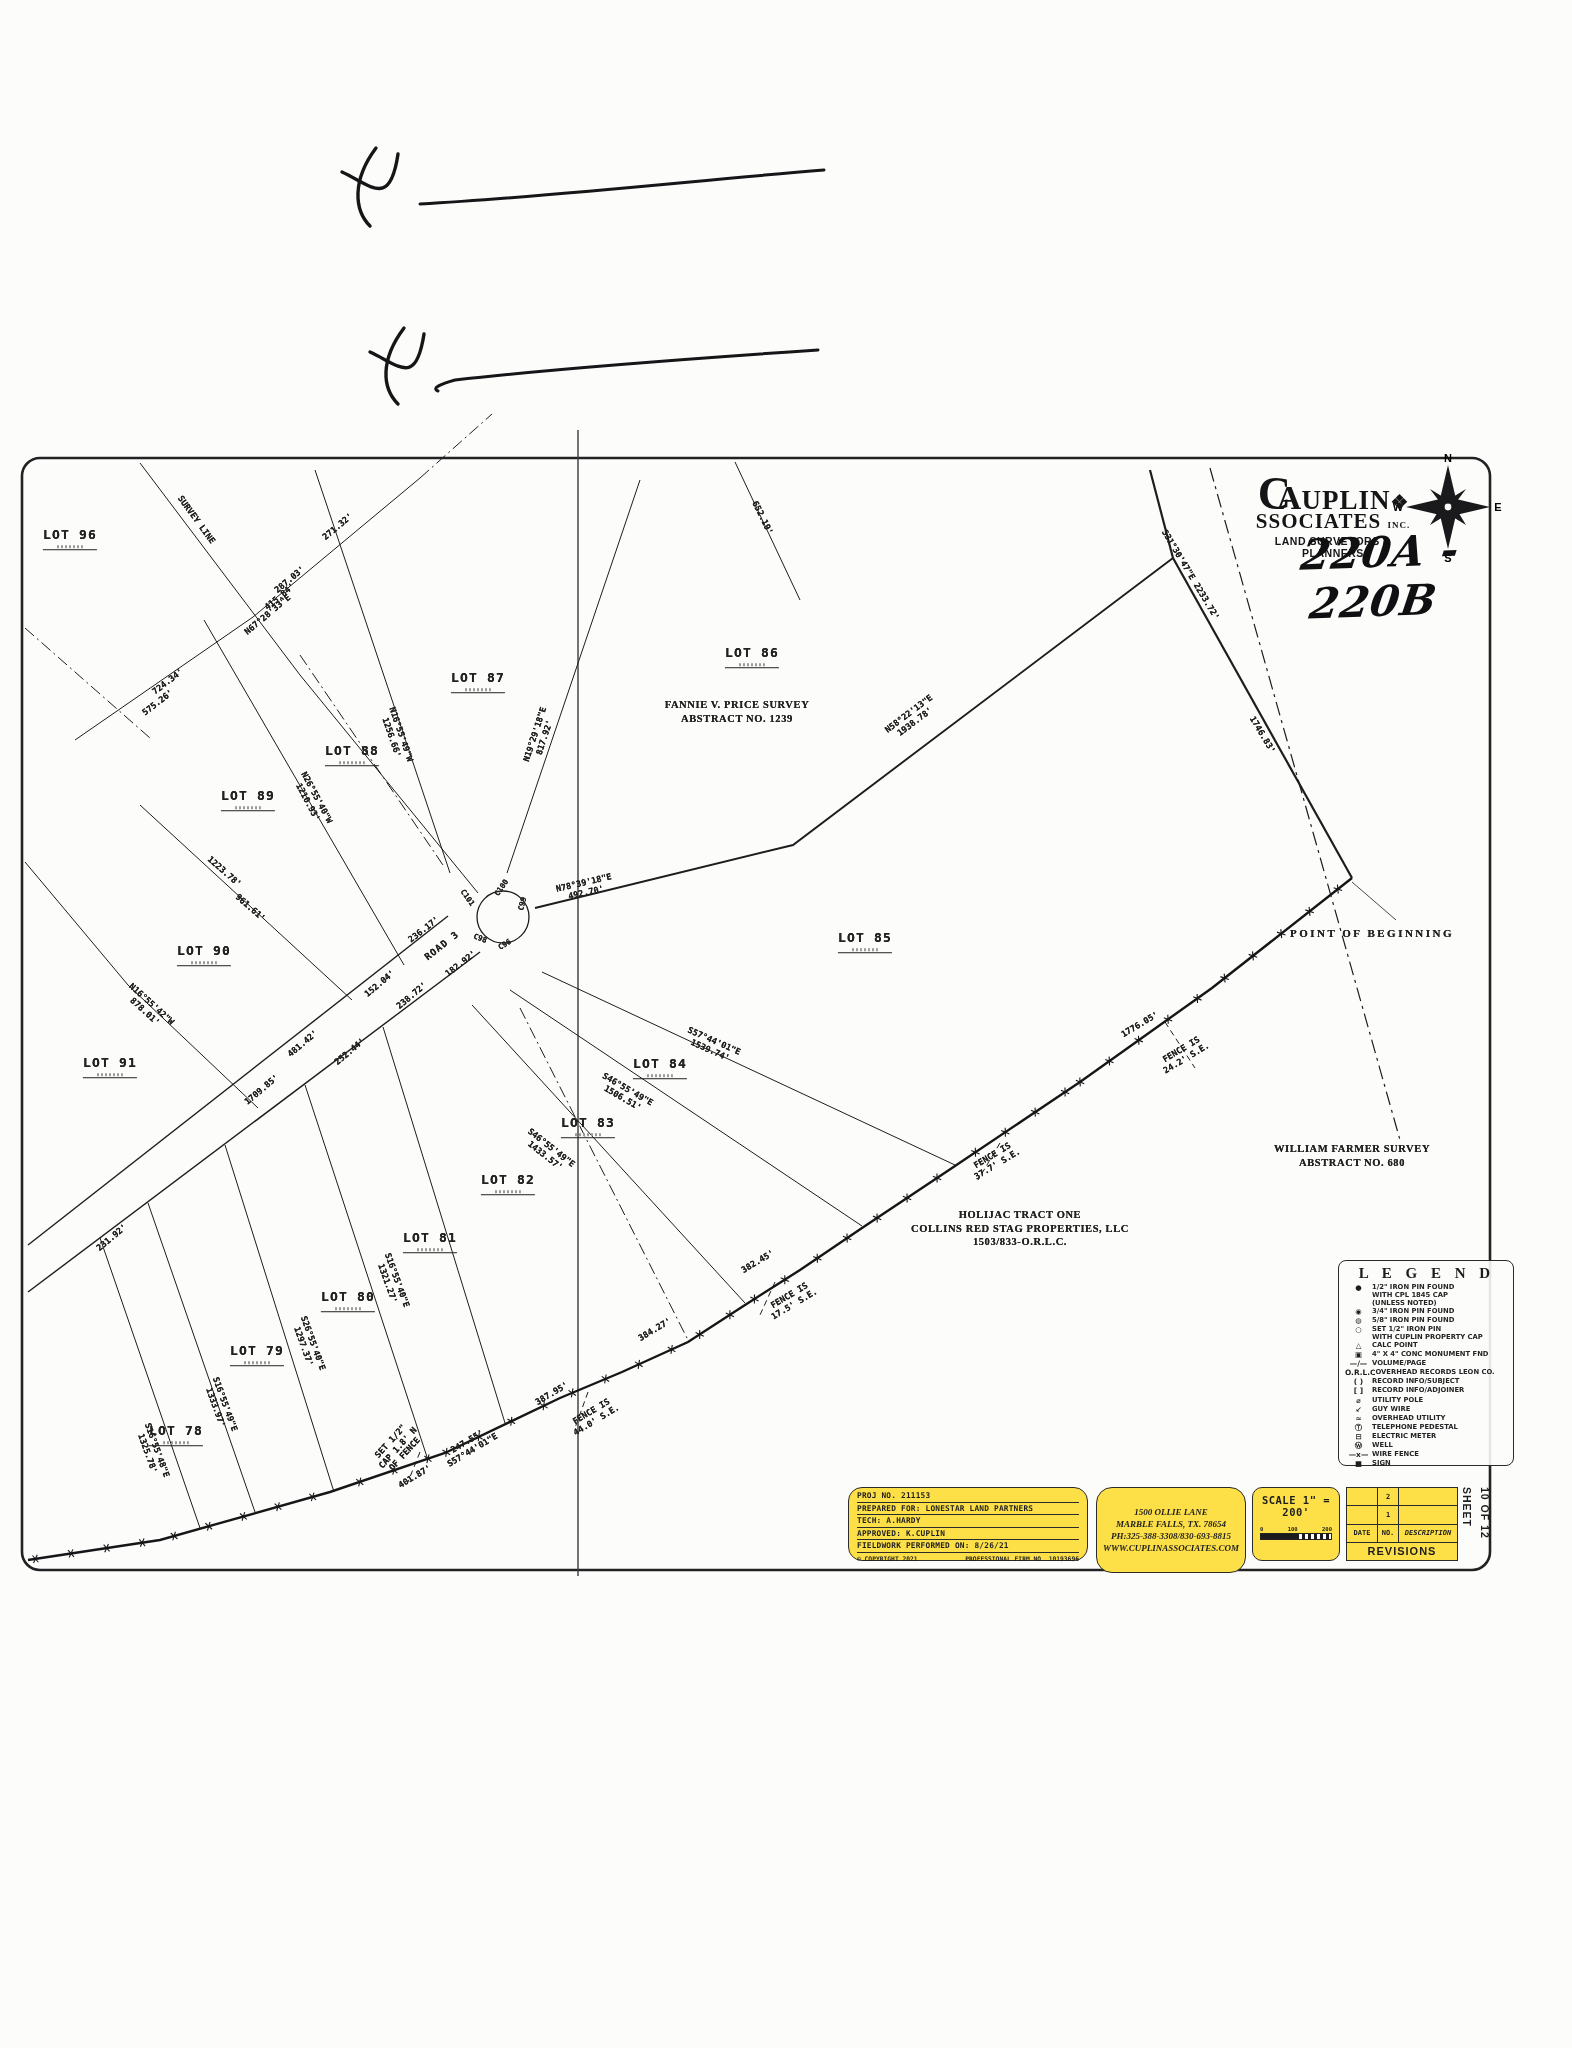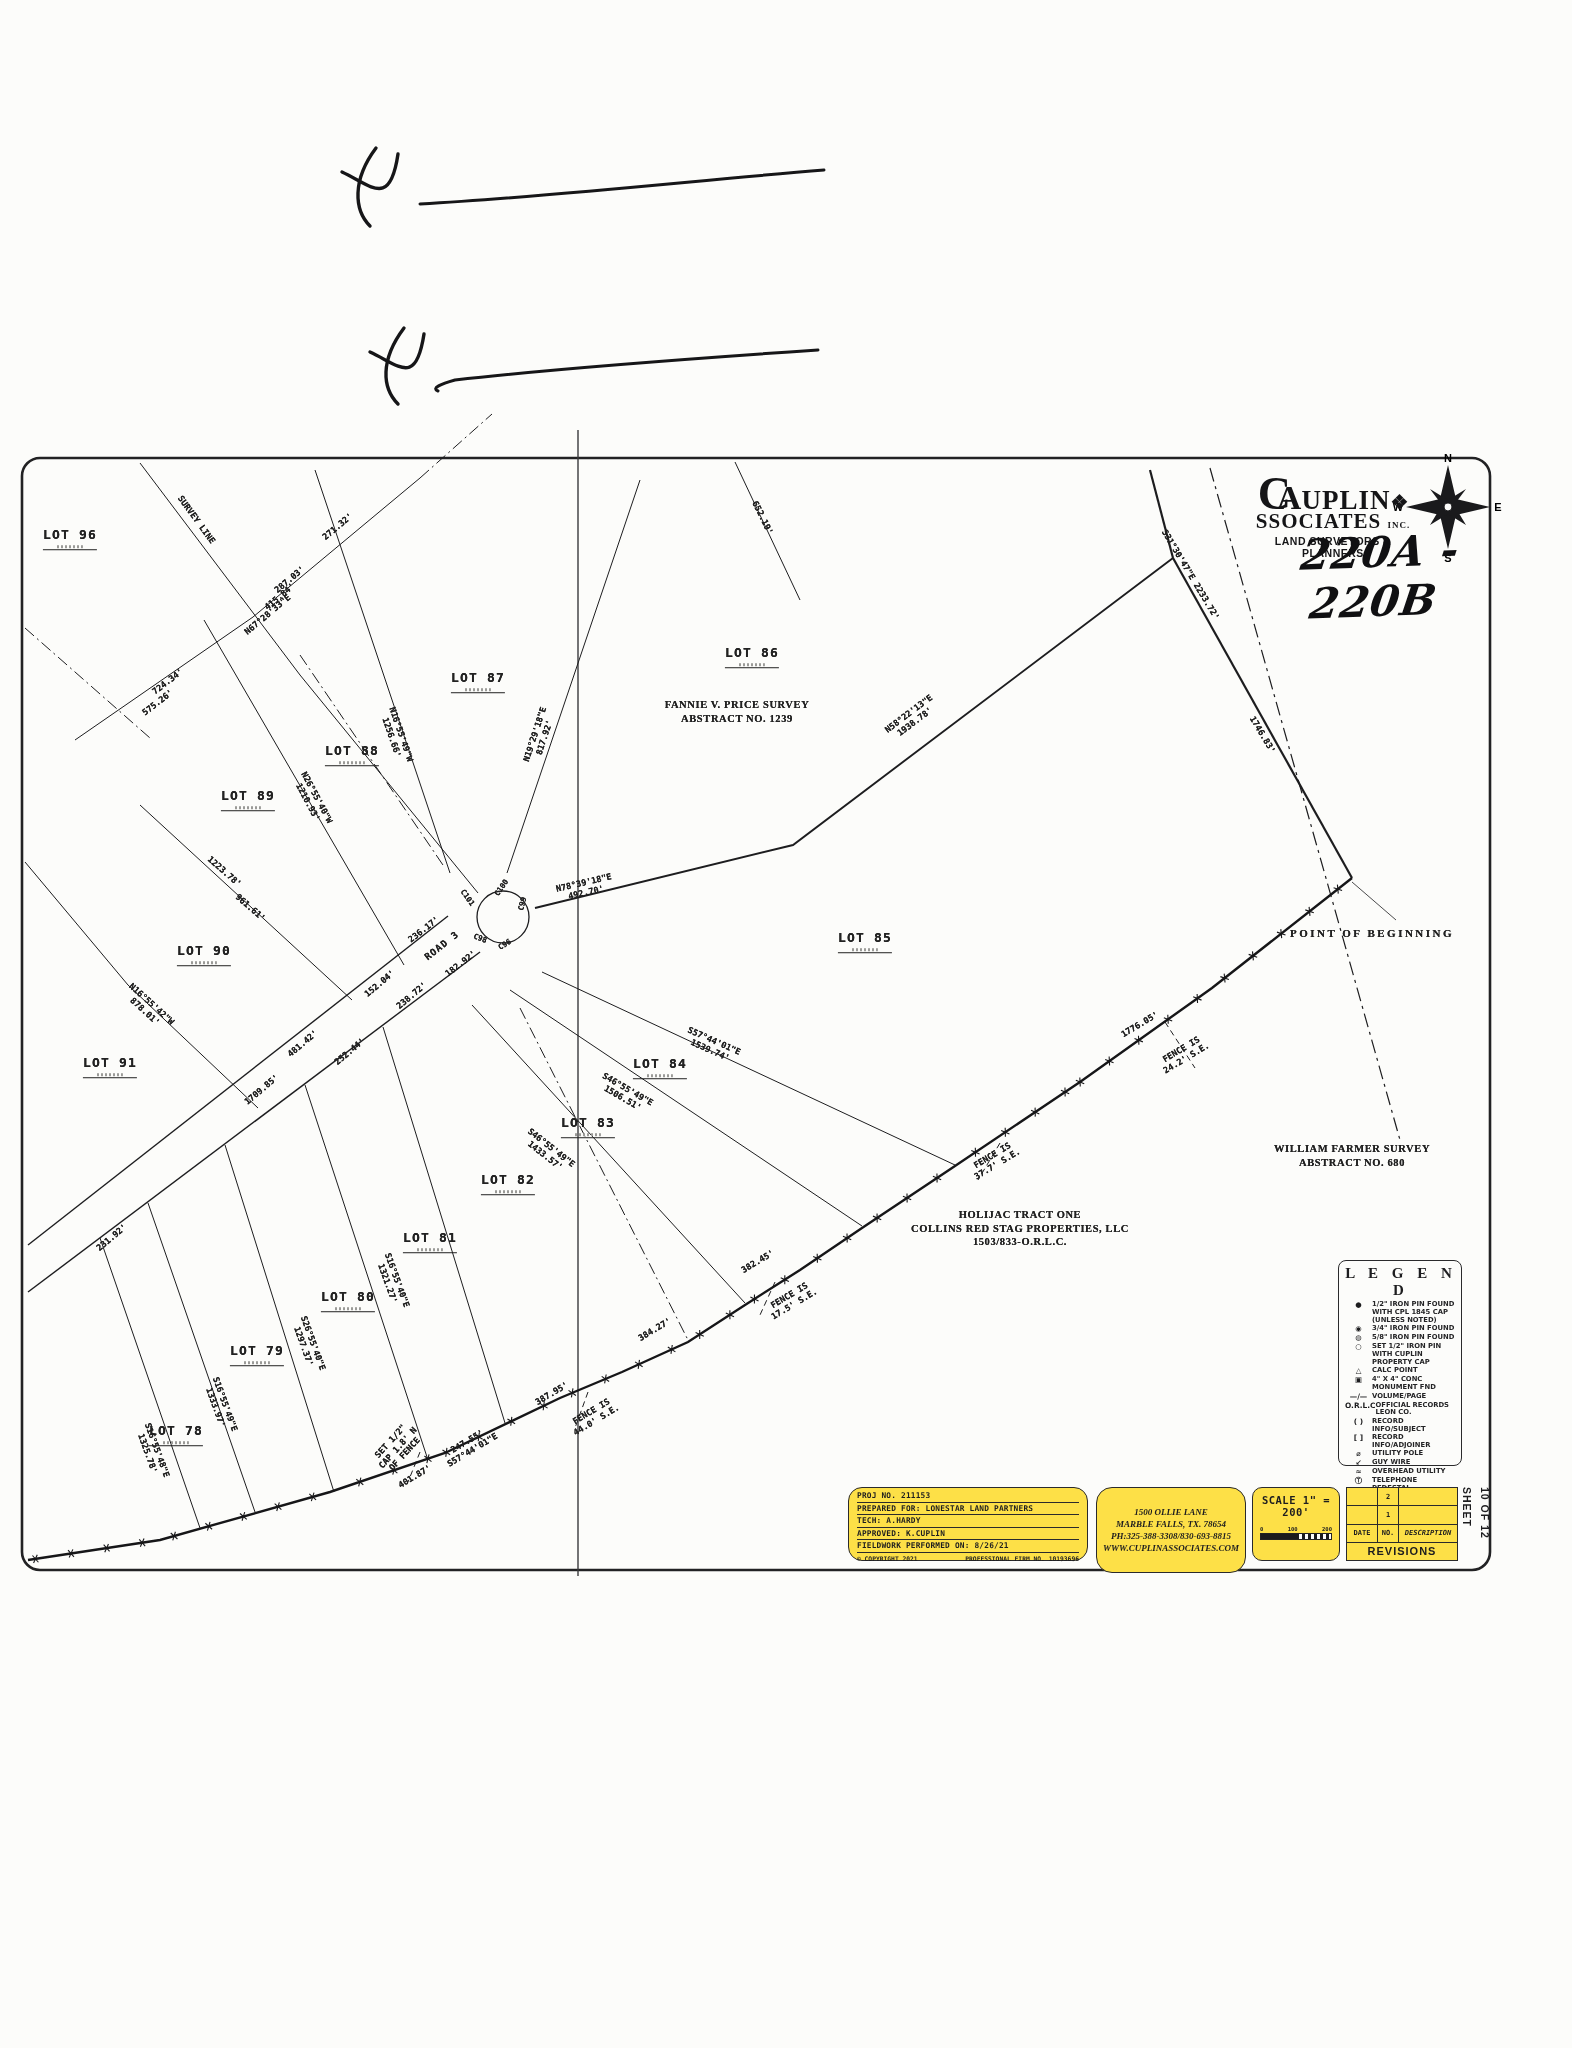--- a/index.html
+++ b/index.html
@@ -27,21 +27,21 @@
   .logo .l1 .rest{font-size:27px;letter-spacing:1px;}
   .logo .l1 .glyph{font-size:20px;}
   .logo .l2{font-weight:900;font-size:21px;letter-spacing:1px;margin-top:-4px;}
   .logo .l2 .inc{font-size:9px;}
   .logo .l3{font-weight:900;font-size:10.5px;letter-spacing:.5px;margin-top:1px;
             font-family:"Liberation Sans",sans-serif;}
   .platnum{position:absolute;left:1262px;top:528px;width:230px;text-align:center;
            font-family:"DejaVu Serif",serif;font-style:italic;font-weight:900;font-size:42px;
            letter-spacing:1px;color:#101012;transform:rotate(-2deg) skewX(-10deg);}
   
-  .legend{position:absolute;left:1338px;top:1260px;width:124px;height:206px;
+  .legend{position:absolute;left:1338px;top:1260px;width:176px;height:206px;
           border:1.6px solid #2a2a2c;border-radius:8px;padding:4px 4px 2px 6px;box-sizing:border-box;
           background:rgba(252,252,250,.9);}
   .legend h3{margin:0 0 2px;text-align:center;font-family:"Liberation Serif",serif;
              font-size:15px;letter-spacing:5px;font-weight:700;color:#1d1d1f;}
   .legend ul{list-style:none;margin:0;padding:0;}
   .legend li{display:flex;align-items:flex-start;margin-bottom:.5px;}
   .legend .sym{flex:0 0 27px;font-family:"DejaVu Sans",sans-serif;font-size:7.4px;font-weight:700;
                text-align:center;line-height:1.15;}
   .legend .txt{flex:1;font-family:"DejaVu Sans",sans-serif;font-size:6.8px;font-weight:700;
                line-height:1.16;white-space:pre-line;color:#242426;}
@@ -379,21 +379,21 @@
         <li>
           <span class="sym">▣</span>
           <span class="txt">4" X 4" CONC MONUMENT FND</span>
         </li>
         <li>
           <span class="sym">—/—</span>
           <span class="txt">VOLUME/PAGE</span>
         </li>
         <li>
           <span class="sym">O.R.L.C</span>
-          <span class="txt">OFFICIAL RECORDS LEON CO.</span>
+          <span class="txt">OVERHEAD RECORDS LEON CO.</span>
         </li>
         <li>
           <span class="sym">( )</span>
           <span class="txt">RECORD INFO/SUBJECT</span>
         </li>
         <li>
           <span class="sym">[ ]</span>
           <span class="txt">RECORD INFO/ADJOINER</span>
         </li>
         <li>

